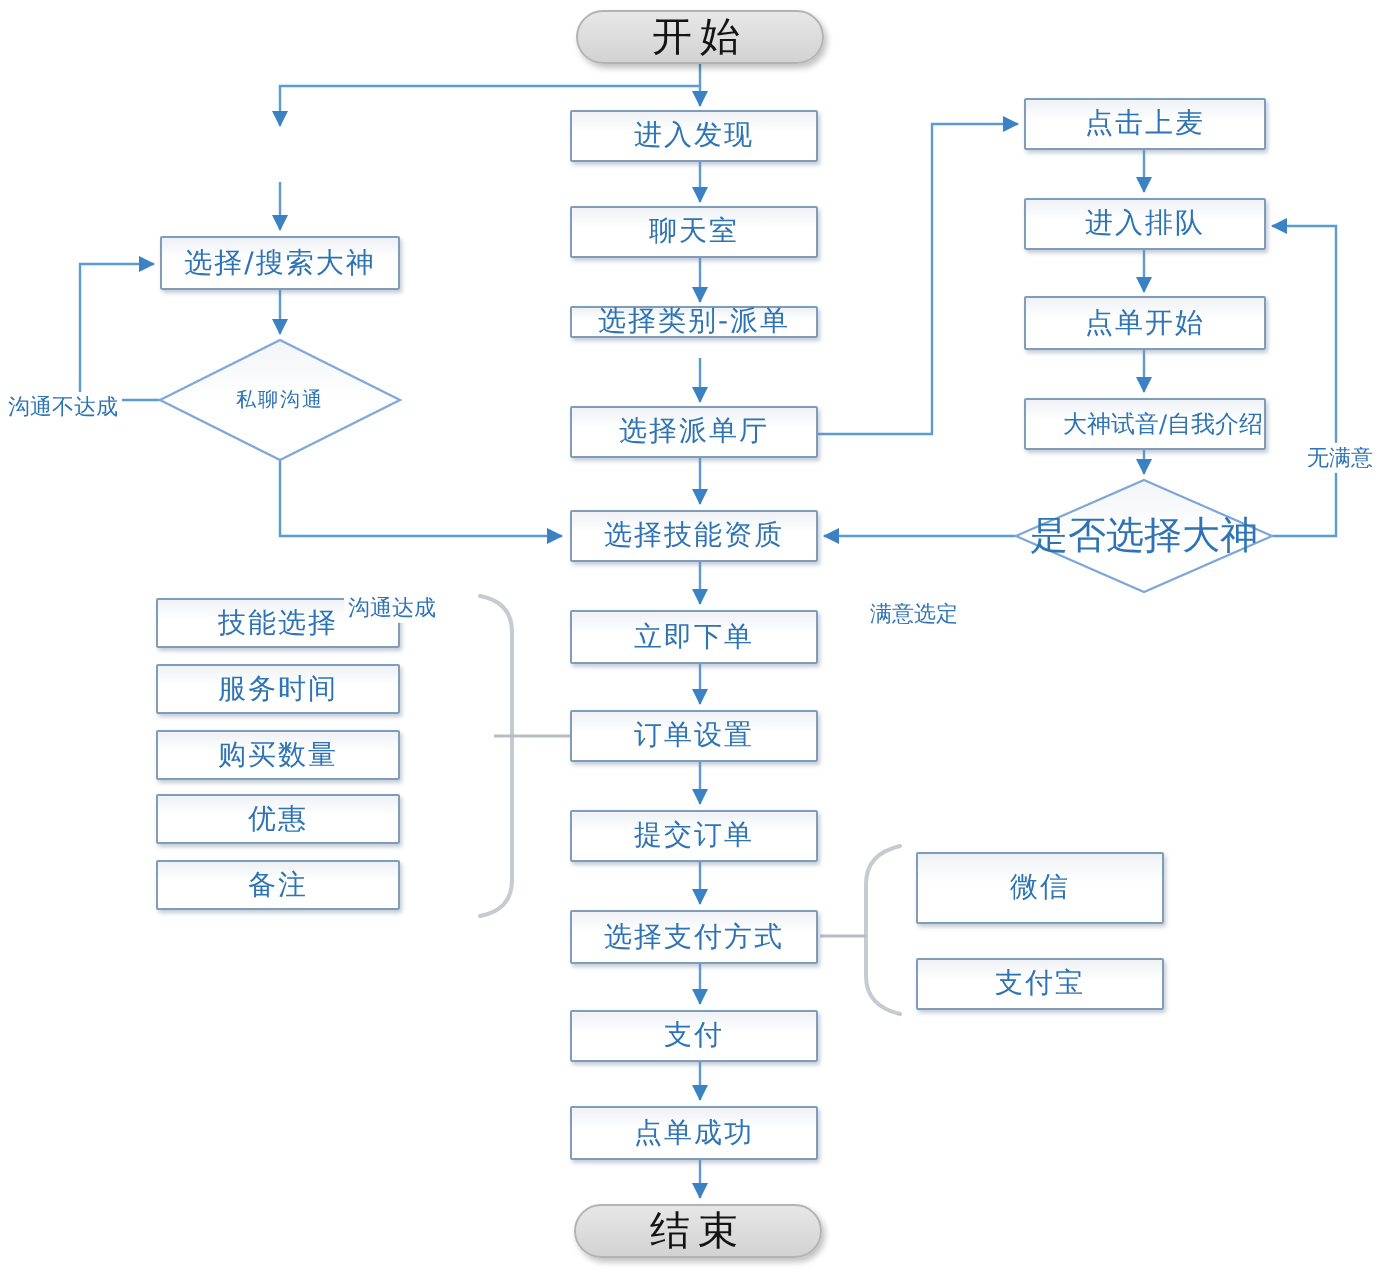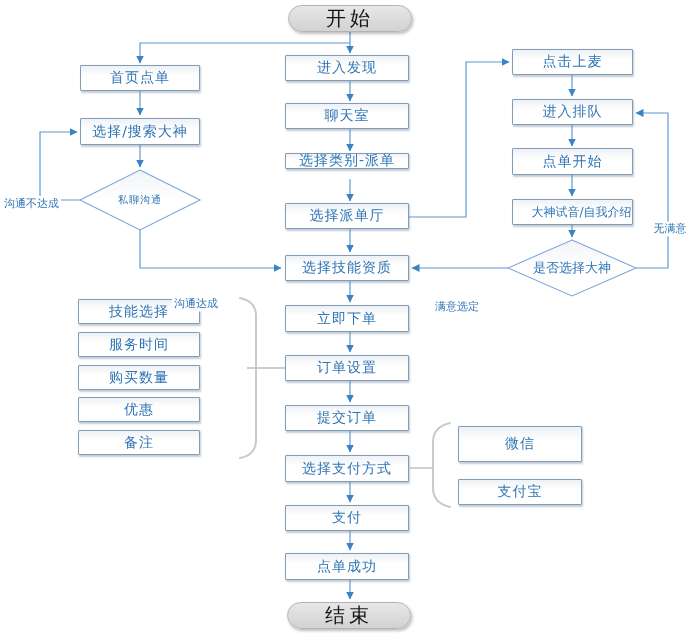--- a/index.html
+++ b/index.html
@@ -22,21 +22,21 @@
     border:1px solid #b3b3b3;border-radius:14px;
     background:linear-gradient(180deg,#e7e7e7 0%,#d2d2d2 100%);
     display:flex;align-items:center;justify-content:center;
     color:#141414;font-size:20px;letter-spacing:4px;font-weight:500;
     box-shadow:1.5px 2px 3px rgba(0,0,0,0.25);
   }
   .dlabel{
     position:absolute;display:flex;align-items:center;justify-content:center;
     color:#2e74b5;font-size:10px;letter-spacing:1px;pointer-events:none;
   }
-  .dlabel.small{font-size:13px;letter-spacing:0;align-items:center;}
+  .dlabel.small{font-size:19px;letter-spacing:0;align-items:center;}
   .elabel{
     position:absolute;transform:translate(-50%,-50%);
     background:#ffffff;color:#2e74b5;font-size:11px;line-height:1.2;
     padding:1px 2px;white-space:nowrap;margin-top:40px;
   }
   .elabel.topleft{transform:none;}
   svg .conn{stroke:#5b9bd5;stroke-width:1.2;fill:none;}
   svg .dmd{fill:url(#dgrad);stroke:#7da7d8;stroke-width:1.1;}
   svg .brace{stroke:#c6cad1;stroke-width:2;fill:none;stroke-linecap:round;}
   svg .tick{stroke:#b9bec6;stroke-width:1.4;fill:none;}
@@ -95,23 +95,20 @@
     <path class="tick" d="M 410 468 L 433 468"></path>
   </svg>
 
   <div class="pill" style="left:288px;top:5px;width:124px;height:27px">
     <span>开始</span>
   </div>
   <div class="pill" style="left:287px;top:602px;width:124px;height:27px">
     <span>结束</span>
   </div>
 
-  <div class="box" style="left:80px;top:65px;width:120px;height:26px">
-    <span>首页点单</span>
-  </div>
   <div class="box" style="left:80px;top:118px;width:120px;height:27px">
     <span>选择/搜索大神</span>
   </div>
   <div class="dlabel" style="left:80px;top:170px;width:120px;height:60px">
     <span>私聊沟通</span>
   </div>
 
   <div class="box" style="left:285px;top:55px;width:124px;height:26px">
     <span>进入发现</span>
   </div>

